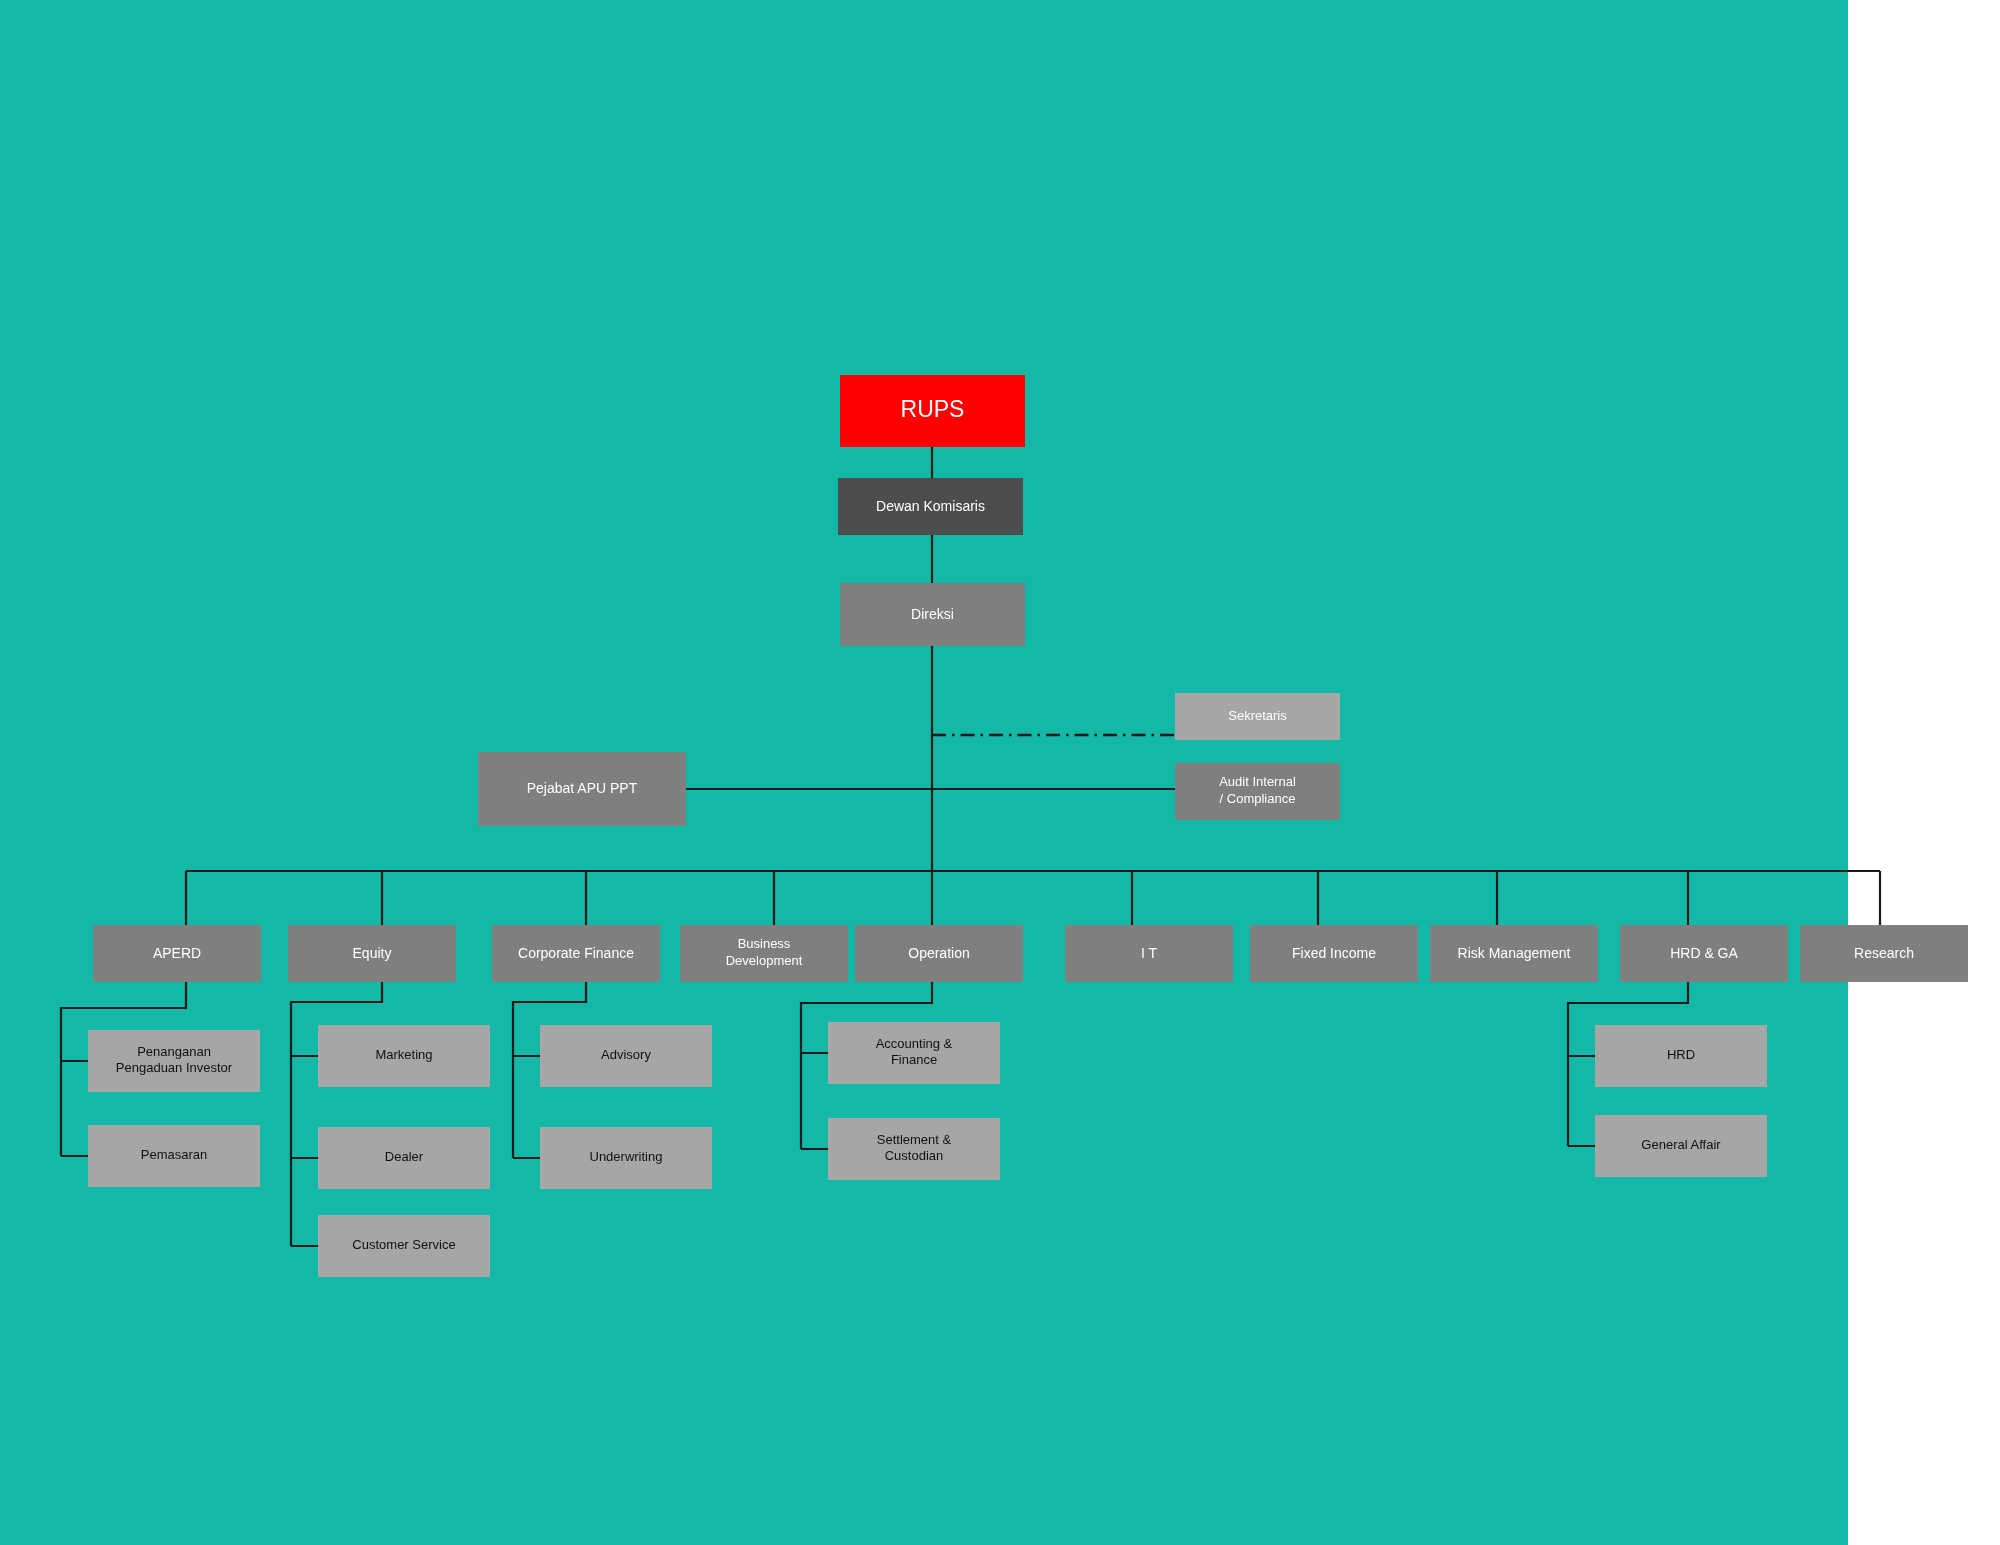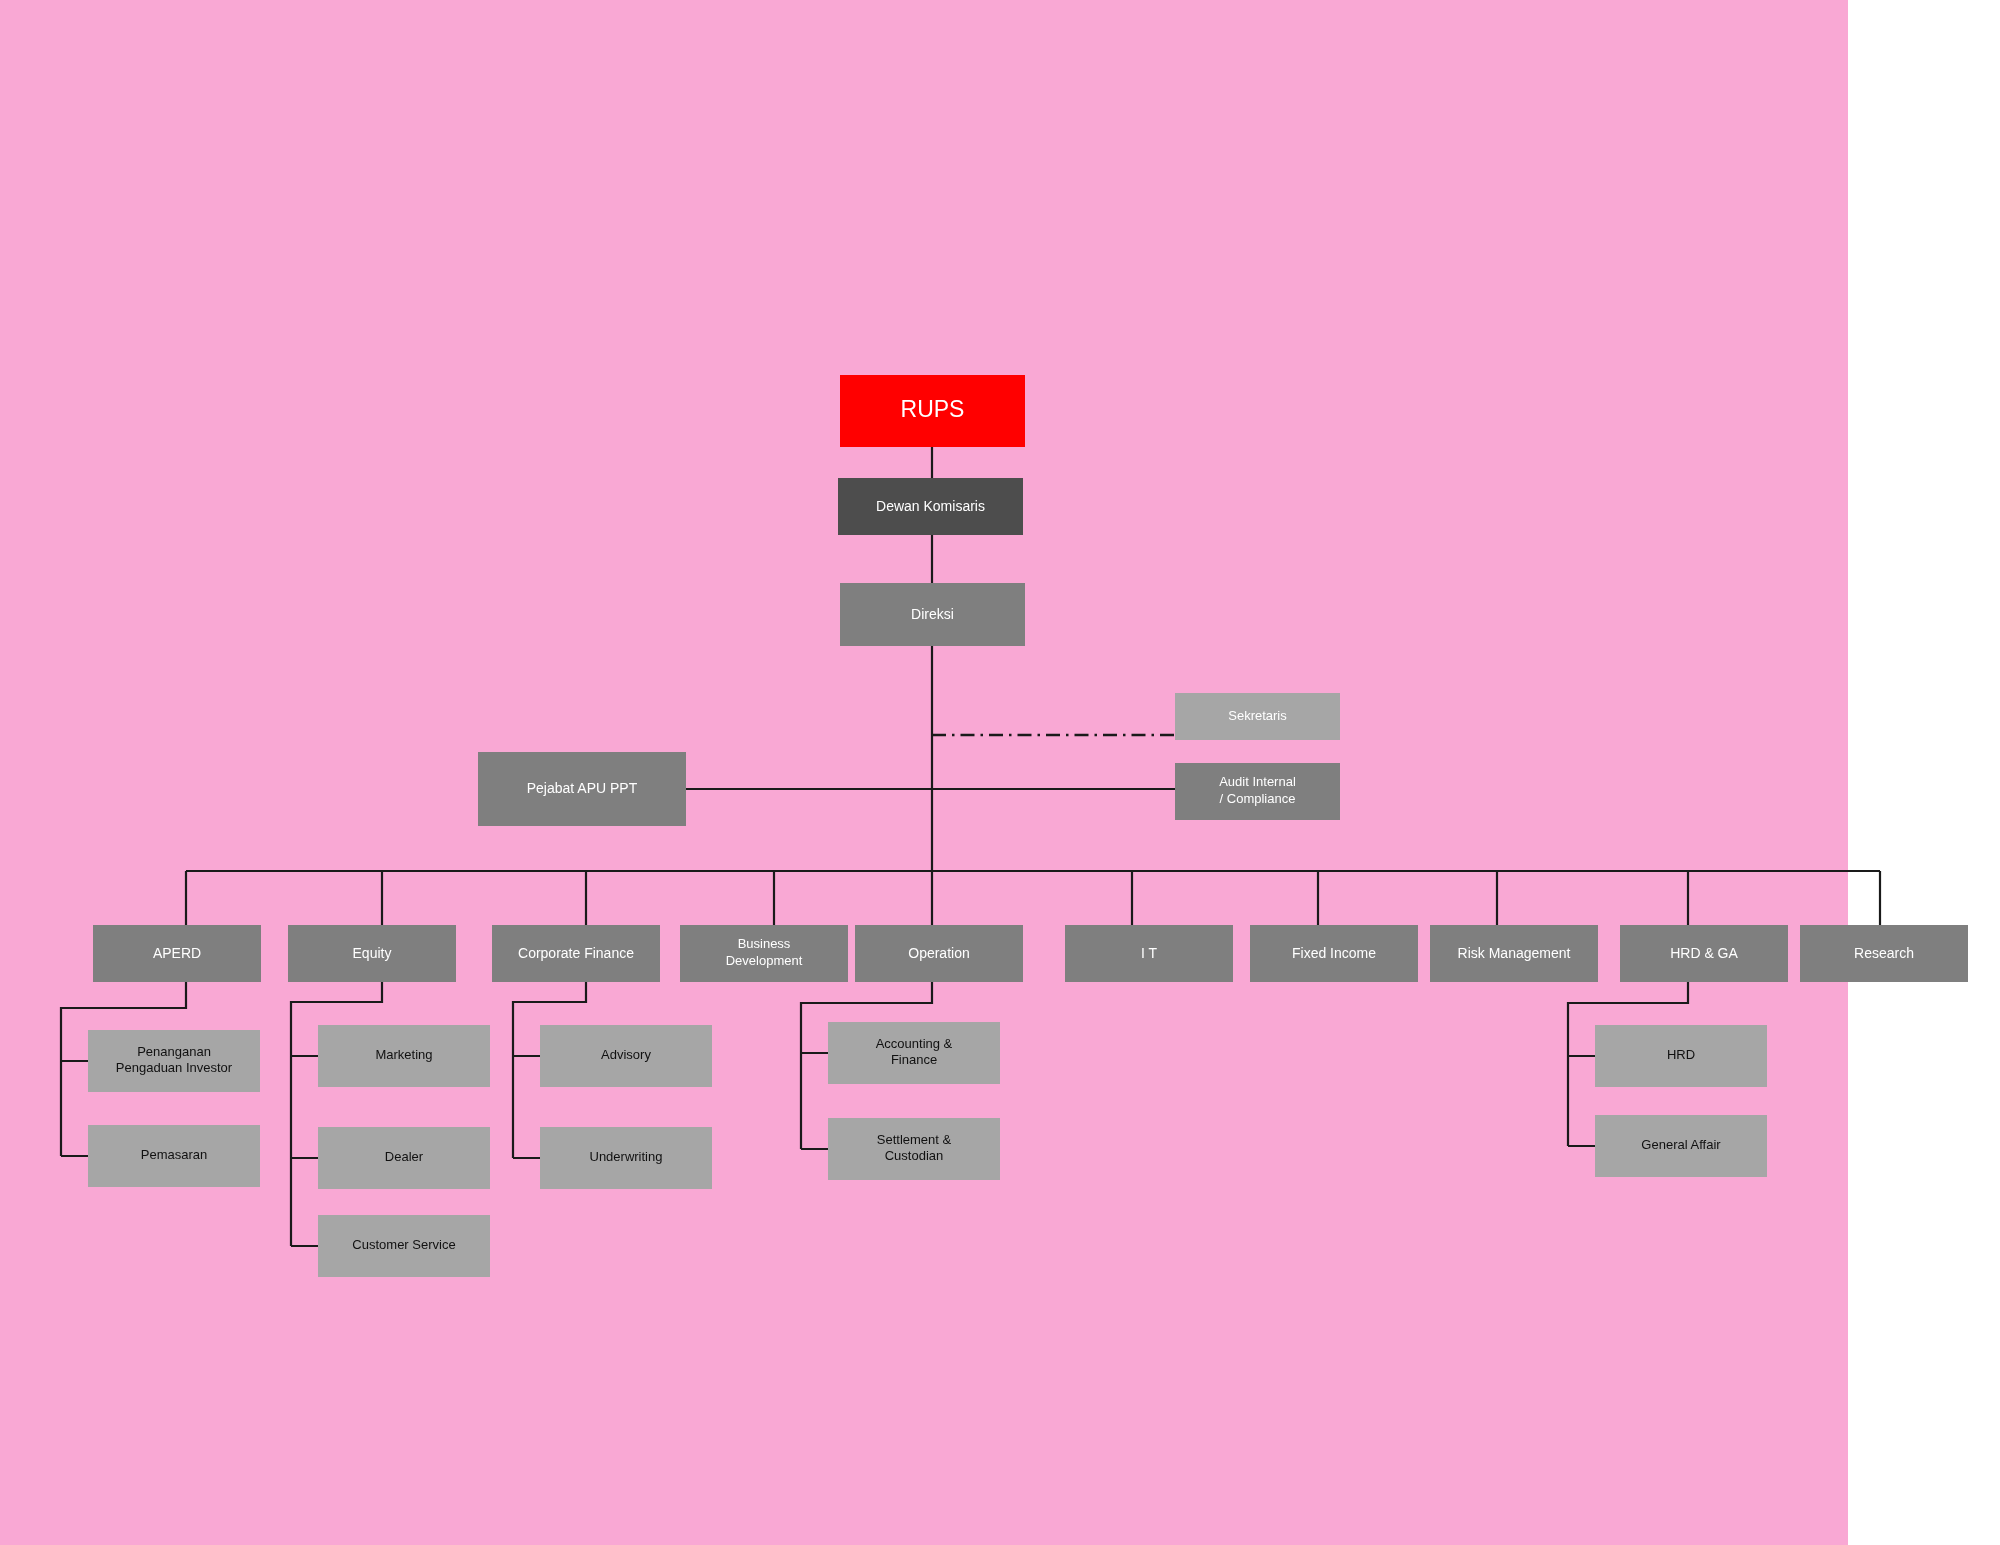--- a/index.html
+++ b/index.html
@@ -10,21 +10,21 @@
   body {
     width: 2000px;
     height: 1545px;
     font-family: "Liberation Sans", sans-serif;
     overflow: hidden;
   }
   #chart-root {
     position: relative;
     width: 1848px;
     height: 1545px;
-    background: #f9a8d4;
+    background: #14b8a6;
   }
   svg#org-svg {
     position: absolute;
     left: 0;
     top: 0;
     width: 2000px;
     height: 1545px;
   }
   .conn {
     stroke: #1a1a1a;

